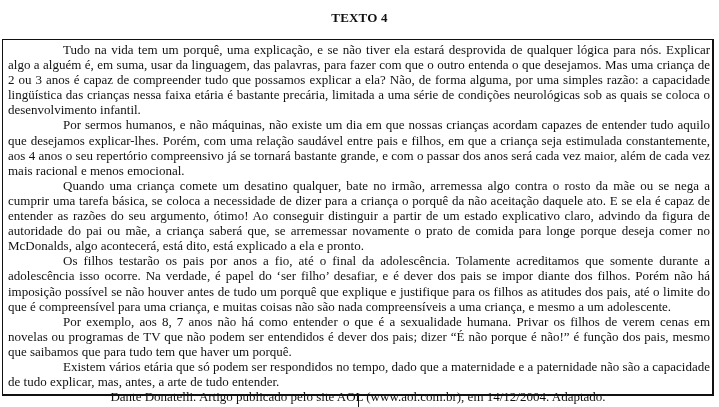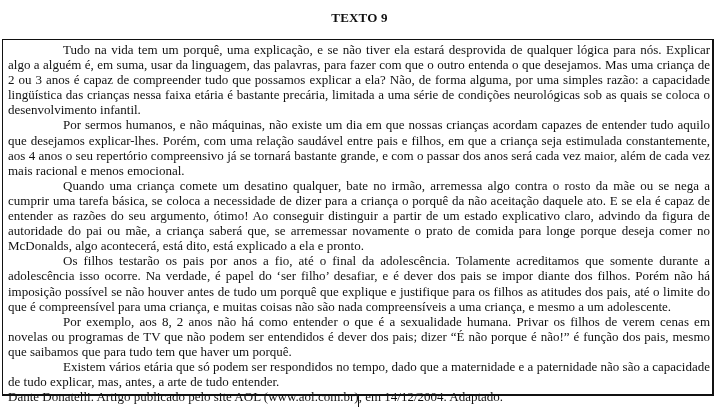--- a/index.html
+++ b/index.html
@@ -43,43 +43,43 @@
       width: 702px;
       font-size: 13px;
       line-height: 15.1px;
       text-align: justify;
     }
     .body-text p {
       margin: 0;
       text-indent: 55px;
     }
     .credit {
-      text-align: left;
+      text-align: center;
       text-indent: 0 !important;
       padding-right: 2px;
     }
     .bottom-tick {
       position: absolute;
       top: 396px;
       left: 358px;
       width: 1px;
       height: 11px;
       background: #111;
     }
   </style>
 </head>
 <body>
 
-<div class="title">TEXTO 9</div>
+<div class="title">TEXTO 4</div>
 
 <div class="frame"></div>
 
 <div class="body-text">
   <p>Tudo na vida tem um porquê, uma explicação, e se não tiver ela estará desprovida de qualquer lógica para nós. Explicar algo a alguém é, em suma, usar da linguagem, das palavras, para fazer com que o outro entenda o que desejamos. Mas uma criança de 2 ou 3 anos é capaz de compreender tudo que possamos explicar a ela? Não, de forma alguma, por uma simples razão: a capacidade lingüística das crianças nessa faixa etária é bastante precária, limitada a uma série de condições neurológicas sob as quais se coloca o desenvolvimento infantil.</p>
   <p>Por sermos humanos, e não máquinas, não existe um dia em que nossas crianças acordam capazes de entender tudo aquilo que desejamos explicar-lhes. Porém, com uma relação saudável entre pais e filhos, em que a criança seja estimulada constantemente, aos 4 anos o seu repertório compreensivo já se tornará bastante grande, e com o passar dos anos será cada vez maior, além de cada vez mais racional e menos emocional.</p>
   <p>Quando uma criança comete um desatino qualquer, bate no irmão, arremessa algo contra o rosto da mãe ou se nega a cumprir uma tarefa básica, se coloca a necessidade de dizer para a criança o porquê da não aceitação daquele ato. E se ela é capaz de entender as razões do seu argumento, ótimo! Ao conseguir distinguir a partir de um estado explicativo claro, advindo da figura de autoridade do pai ou mãe, a criança saberá que, se arremessar novamente o prato de comida para longe porque deseja comer no McDonalds, algo acontecerá, está dito, está explicado a ela e pronto.</p>
   <p>Os filhos testarão os pais por anos a fio, até o final da adolescência. Tolamente acreditamos que somente durante a adolescência isso ocorre. Na verdade, é papel do ‘ser filho’ desafiar, e é dever dos pais se impor diante dos filhos. Porém não há imposição possível se não houver antes de tudo um porquê que explique e justifique para os filhos as atitudes dos pais, até o limite do que é compreensível para uma criança, e muitas coisas não são nada compreensíveis a uma criança, e mesmo a um adolescente.</p>
-  <p>Por exemplo, aos 8, 2 anos não há como entender o que é a sexualidade humana. Privar os filhos de verem cenas em novelas ou programas de TV que não podem ser entendidos é dever dos pais; dizer “É não porque é não!” é função dos pais, mesmo que saibamos que para tudo tem que haver um porquê.</p>
+  <p>Por exemplo, aos 8, 7 anos não há como entender o que é a sexualidade humana. Privar os filhos de verem cenas em novelas ou programas de TV que não podem ser entendidos é dever dos pais; dizer “É não porque é não!” é função dos pais, mesmo que saibamos que para tudo tem que haver um porquê.</p>
   <p>Existem vários etária que só podem ser respondidos no tempo, dado que a maternidade e a paternidade não são a capacidade de tudo explicar, mas, antes, a arte de tudo entender.</p>
   <p class="credit">Dante Donatelli. Artigo publicado pelo site AOL (www.aol.com.br), em 14/12/2004. Adaptado.</p>
 </div>
 
 <div class="bottom-tick"></div>
 
 </body></html>

